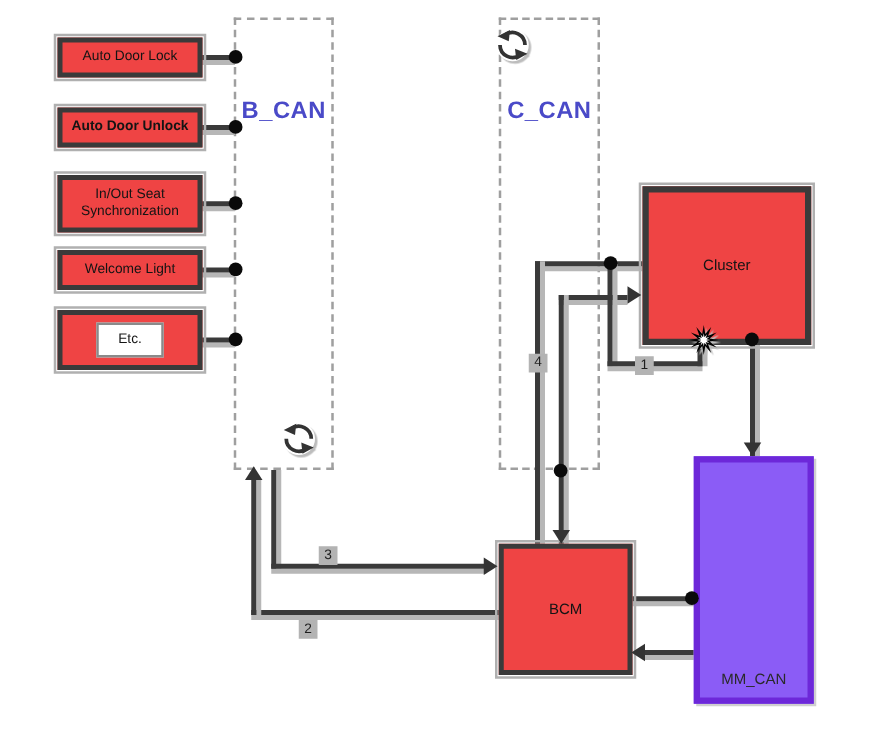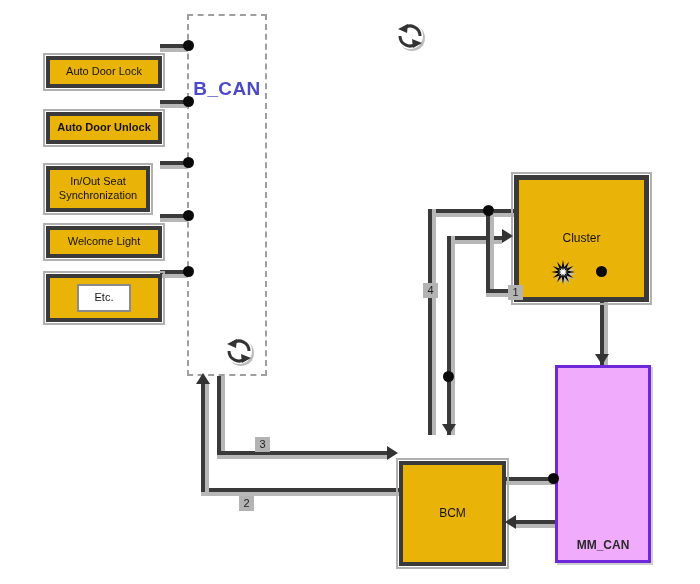--- a/index.html
+++ b/index.html
@@ -2,30 +2,30 @@
 <html><head>
 <meta charset="utf-8">
 <style>
   * { box-sizing: border-box; margin: 0; padding: 0; }
   body { background: #ffffff; }
   .canvas {
     position: relative; width: 700px; height: 584px; background: #ffffff;
     font-family: "Liberation Sans", sans-serif; overflow: hidden;
   }
   .node {
-    position: absolute; background: #eab308; border: 4px solid #3a3a3a;
+    position: absolute; background: #ef4444; border: 4px solid #3a3a3a;
     outline: 2px solid #b0b0b0; outline-offset: 1px;
     display: flex; align-items: center; justify-content: center;
     text-align: center; font-size: 11px; line-height: 1.25; color: #141414;
-    padding: 2px; z-index: 3; margin-top: 26px;
+    padding: 2px; z-index: 3;
   }
   .module { font-size: 12px; }
   .mm {
-    position: absolute; background: #f0abfc; border: 3px solid #6d28d9;
-    box-shadow: 2px 2px 0 #cfcfcf; z-index: 3; font-weight: bold;
+    position: absolute; background: #8b5cf6; border: 5px solid #6d28d9;
+    box-shadow: 2px 2px 0 #cfcfcf; z-index: 3;
   }
   .mm-label {
     position: absolute; left: 0; right: 0; bottom: 8px; text-align: center;
     font-size: 12px; color: #2a2a2a;
   }
   .etc-inner {
     border: 2px solid #8a8a8a; padding: 5px 16px; font-size: 11px; background: #fff;
   }
   .bus { position: absolute; border: 2px dashed #9f9f9f; z-index: 1; }
   .bus-label {
@@ -47,20 +47,23 @@
   .icon { position: absolute; filter: drop-shadow(2px 2px 0 #bdbdbd); z-index: 7; line-height: 0; }
 </style>
 </head>
 <body>
 
 <div class="canvas">
 
   <div class="bus" style="left:187px;top:14px;width:80px;height:362px;">
     <div class="bus-label">B_CAN</div>
   </div>
+  <div class="bus" style="left:399px;top:14px;width:81px;height:362px;">
+    <div class="bus-label">C_CAN</div>
+  </div>
 
   <div class="hline" style="left:160px;top:44px;width:28px;"></div>
   <div class="hline" style="left:160px;top:100px;width:28px;"></div>
   <div class="hline" style="left:160px;top:161px;width:28px;"></div>
   <div class="hline" style="left:160px;top:214px;width:28px;"></div>
   <div class="hline" style="left:160px;top:270px;width:28px;"></div>
 
   <div class="vline" style="left:217px;top:376px;height:79px;"></div>
   <div class="hline" style="left:217px;top:451px;width:172px;"></div>
 
@@ -80,21 +83,21 @@
 
   <div class="hline" style="left:506px;top:477px;width:49px;"></div>
   <div class="hline" style="left:514px;top:520px;width:41px;"></div>
 
   <div class="node" style="left:46px;top:30px;width:116px;height:32px;">
     <span>Auto Door Lock</span>
   </div>
   <div class="node" style="left:46px;top:86px;width:116px;height:32px;font-weight:bold;">
     <span>Auto Door Unlock</span>
   </div>
-  <div class="node" style="left:46px;top:140px;width:104px;height:46px;justify-content:flex-end;">
+  <div class="node" style="left:46px;top:140px;width:116px;height:46px;justify-content:flex-end;">
     <span>In/Out Seat Synchronization</span>
   </div>
   <div class="node" style="left:46px;top:200px;width:116px;height:32px;">
     <span>Welcome Light</span>
   </div>
   <div class="node" style="left:46px;top:248px;width:116px;height:48px;">
     <span class="etc-inner">Etc.</span>
   </div>
 
   <div class="node module" style="left:399px;top:435px;width:107px;height:105px;">

